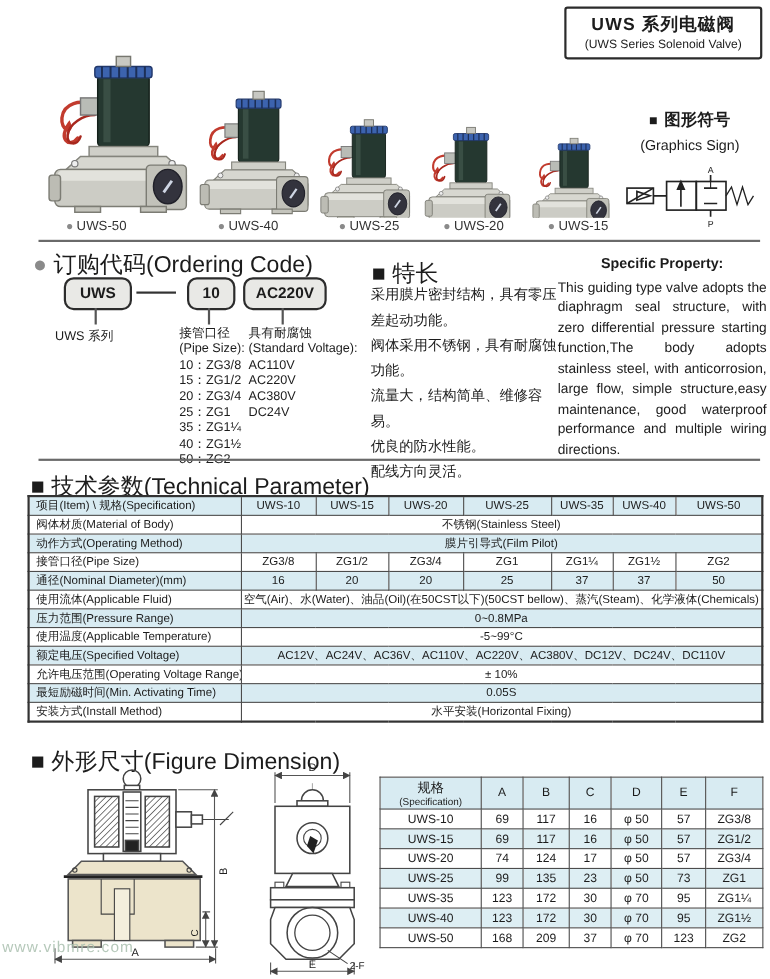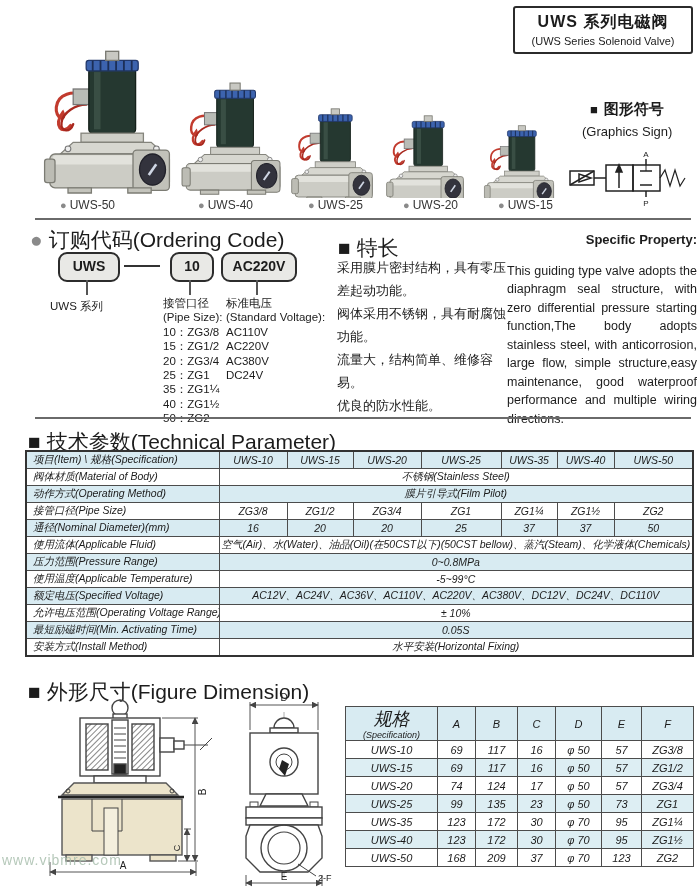--- a/index.html
+++ b/index.html
@@ -42,40 +42,40 @@
   .st0{left:86px;}.st1{left:189px;}.st2{left:256px;}
   .olabel{position:absolute;font-size:11.5px;line-height:14.4px;white-space:nowrap;}
   .ol-series{left:50px;top:299px;}
   .ol-pipe{left:163px;top:296px;}
   .ol-volt{left:226px;top:296px;}
 
   
   .feat-head{left:338px;top:234px;}
   .feat-body{position:absolute;left:337px;top:256px;width:172px;font-size:13px;line-height:23px;}
   .spec-prop{position:absolute;left:507px;top:231px;width:190px;font-size:12.5px;line-height:18.5px;text-align:justify;}
-  .spec-prop .h{font-size:13px;font-weight:bold;text-align:right;margin-bottom:12px;}
+  .spec-prop .h{font-size:13px;font-weight:bold;text-align:center;margin-bottom:2px;}
 
   
   .tp-head{left:28px;top:428px;}
-  table{border-collapse:collapse;table-layout:fixed;font-style:italic;}
+  table{border-collapse:collapse;table-layout:fixed;}
   .ttable{position:absolute;left:25px;top:450px;width:667px;border:2px solid #333;}
   .ttable th,.ttable td{border:1px solid #4c4c4c;font-size:10.5px;font-weight:normal;
         height:16px;padding:0 2px;text-align:center;overflow:hidden;white-space:nowrap;}
   .ttable .item{text-align:left;padding-left:6px;}
   .tint{background:#d8ebf2;}
 
   
   .fd-head{left:28px;top:678px;}
   .draw-left{position:absolute;left:28px;top:696px;}
   .draw-right{position:absolute;left:226px;top:690px;}
   .dtable{position:absolute;left:345px;top:706px;width:348px;border:1.5px solid #333;}
   .dtable th,.dtable td{border:1px solid #4c4c4c;font-size:11px;font-weight:normal;
         height:17px;padding:0 2px;text-align:center;white-space:nowrap;overflow:hidden;}
   .dtable thead th{height:28px;}
-  .dtable .spec .zh{font-size:18px;}
+  .dtable .spec .zh{font-size:12px;}
   .dtable .spec .en{font-size:9px;margin-top:-1px;}
   .dtable tbody tr:nth-of-type(even){background:#ddeef3;}
 
   .watermark{position:absolute;left:2px;top:852px;font-size:14px;letter-spacing:1px;
              color:#a9bfae;opacity:.85;}
 
   svg text{font-family:"Liberation Sans",sans-serif;}
 </style>
 </head>
 <body>
@@ -168,38 +168,39 @@
         <div>15：ZG1/2</div>
         <div>20：ZG3/4</div>
         <div>25：ZG1</div>
         <div>35：ZG1¼</div>
         <div>40：ZG1½</div>
         <div>50：ZG2</div>
       </div>
   </div>
 
   <div class="olabel ol-volt">
-    <div>标准电压</div>
+    <div>具有耐腐蚀</div>
     <div>(Standard Voltage):</div>
     <div>
         <div>AC110V</div>
         <div>AC220V</div>
         <div>AC380V</div>
         <div>DC24V</div>
       </div>
   </div>
 
   <div class="sec-head feat-head"><span class="sq">■</span><span>特长</span></div>
   <div class="feat-body">
       <div>采用膜片密封结构，具有零压</div>
       <div>差起动功能。</div>
       <div>阀体采用不锈钢，具有耐腐蚀</div>
       <div>功能。</div>
       <div>流量大，结构简单、维修容易。</div>
       <div>优良的防水性能。</div>
+      <div>配线方向灵活。</div>
     </div>
 
   <div class="spec-prop">
     <div class="h">Specific Property:</div>
     <div>This guiding type valve adopts the diaphragm seal structure, with zero differential pressure starting function,The body adopts stainless steel, with anticorrosion, large flow, simple structure,easy maintenance, good waterproof performance and multiple wiring directions.</div>
   </div>
 
   <div class="hr hr2"></div>
 
   <div class="sec-head tp-head"><span class="sq">■</span><span>技术参数(Technical Parameter)</span></div>

